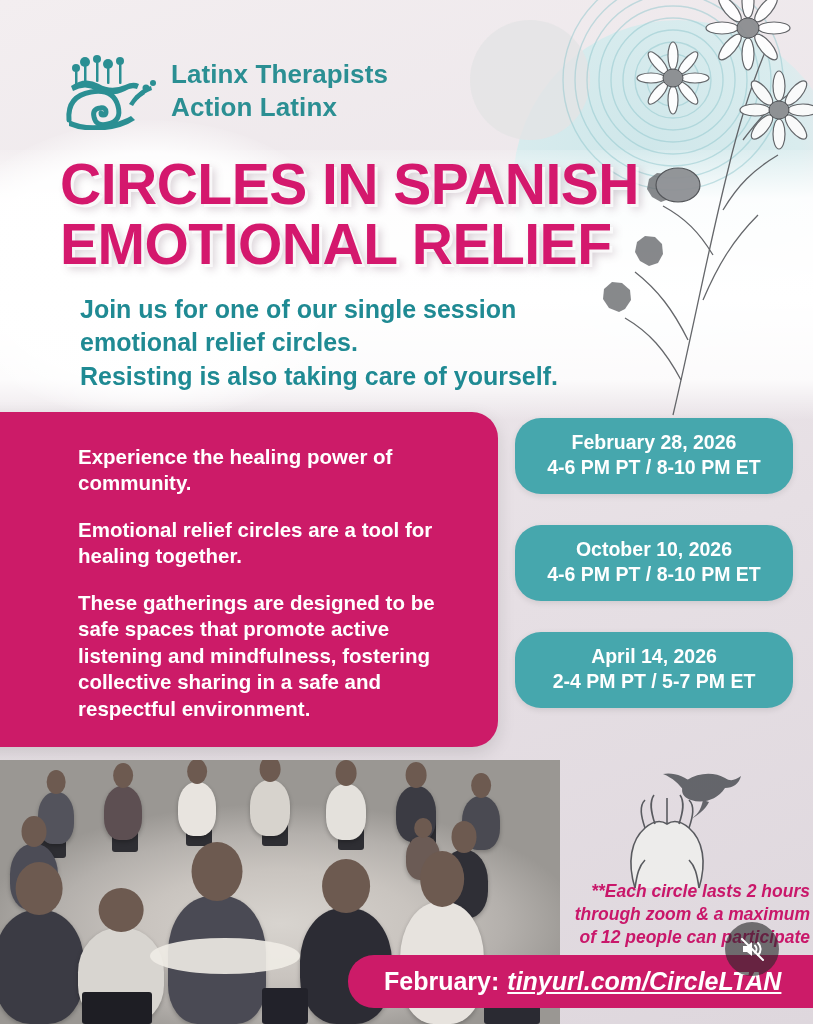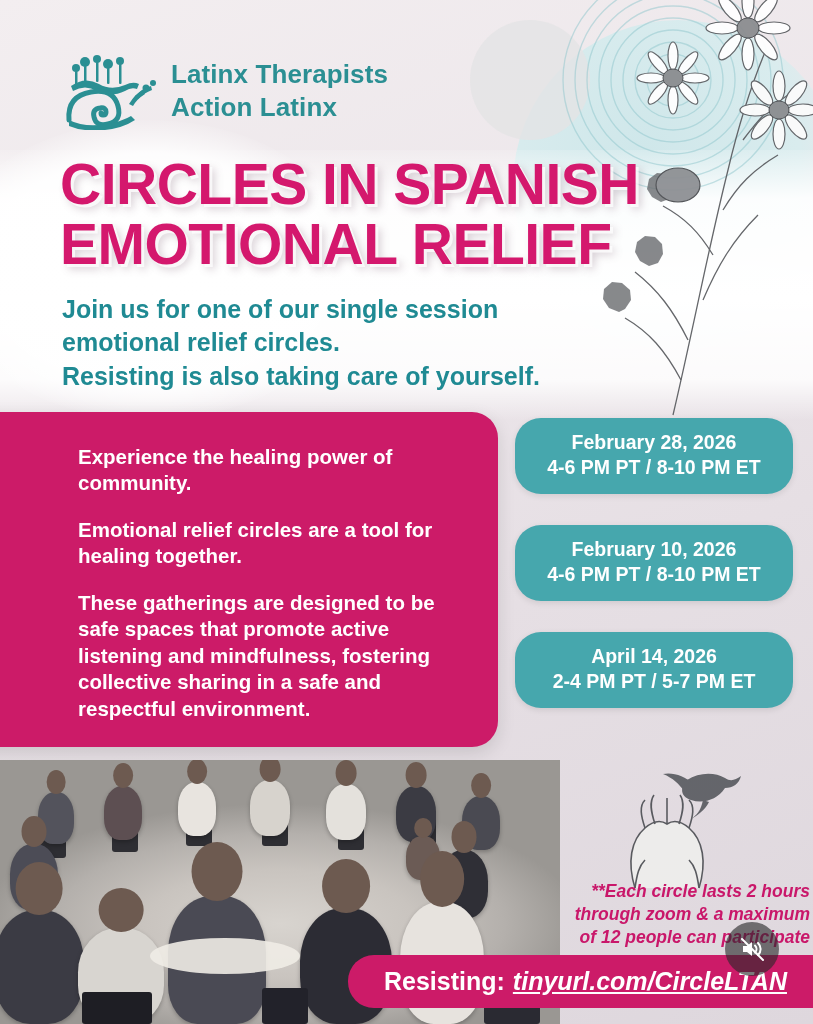--- a/index.html
+++ b/index.html
@@ -83,21 +83,21 @@
     font-size: 57px;
     font-weight: 800;
     line-height: 1.05;
     letter-spacing: -0.5px;
     text-shadow: 3px 3px 0 rgba(255,255,255,0.75), 5px 5px 9px rgba(120,90,110,0.30);
   }
   .headline div { white-space: nowrap; }
 
   .subhead {
     position: absolute;
-    left: 62px;
+    left: 80px;
     top: 293px;
     width: 620px;
     color: #1f8a93;
     font-size: 25px;
     font-weight: 700;
     line-height: 1.33;
   }
   .subhead div { white-space: nowrap; }
 
   
@@ -381,21 +381,21 @@
       <p>These gatherings are designed to be safe spaces that promote active listening and mindfulness, fostering collective sharing in a safe and respectful environment.</p>
     </div>
   </div>
 
   <div class="chips">
     <div class="chip">
       <span class="d1">February 28, 2026</span>
       <span class="d2">4-6 PM PT / 8-10 PM ET</span>
     </div>
     <div class="chip">
-      <span class="d1">February 10, 2026</span>
+      <span class="d1">October 10, 2026</span>
       <span class="d2">4-6 PM PT / 8-10 PM ET</span>
     </div>
     <div class="chip">
       <span class="d1">April 14, 2026</span>
       <span class="d2">2-4 PM PT / 5-7 PM ET</span>
     </div>
   </div>
 
   <div class="photo">
     <div class="floor"></div>
@@ -448,21 +448,21 @@
     </g>
   </svg>
 
   <div class="note">
     <div>**Each circle lasts 2 hours</div>
     <div>through zoom &amp; a maximum</div>
     <div>of 12 people can participate</div>
   </div>
 
   <div class="register">
-    <span>Resisting:</span>
+    <span>February:</span>
     <span class="url">tinyurl.com/CircleLTAN</span>
   </div>
 
   <div class="mute-btn">
     <svg width="28" height="28" viewBox="0 0 28 28">
       <path d="M5 11 h4 l5 -4 v14 l-5 -4 H5 z" fill="#ffffff"></path>
       <g stroke="#ffffff" stroke-width="2" stroke-linecap="round" fill="none">
         <path d="M17 10.5 C19 12.5 19 15.5 17 17.5"></path>
         <path d="M20 8 C23.5 11.5 23.5 16.5 20 20"></path>
         <path d="M4 4 L25 25"></path>

